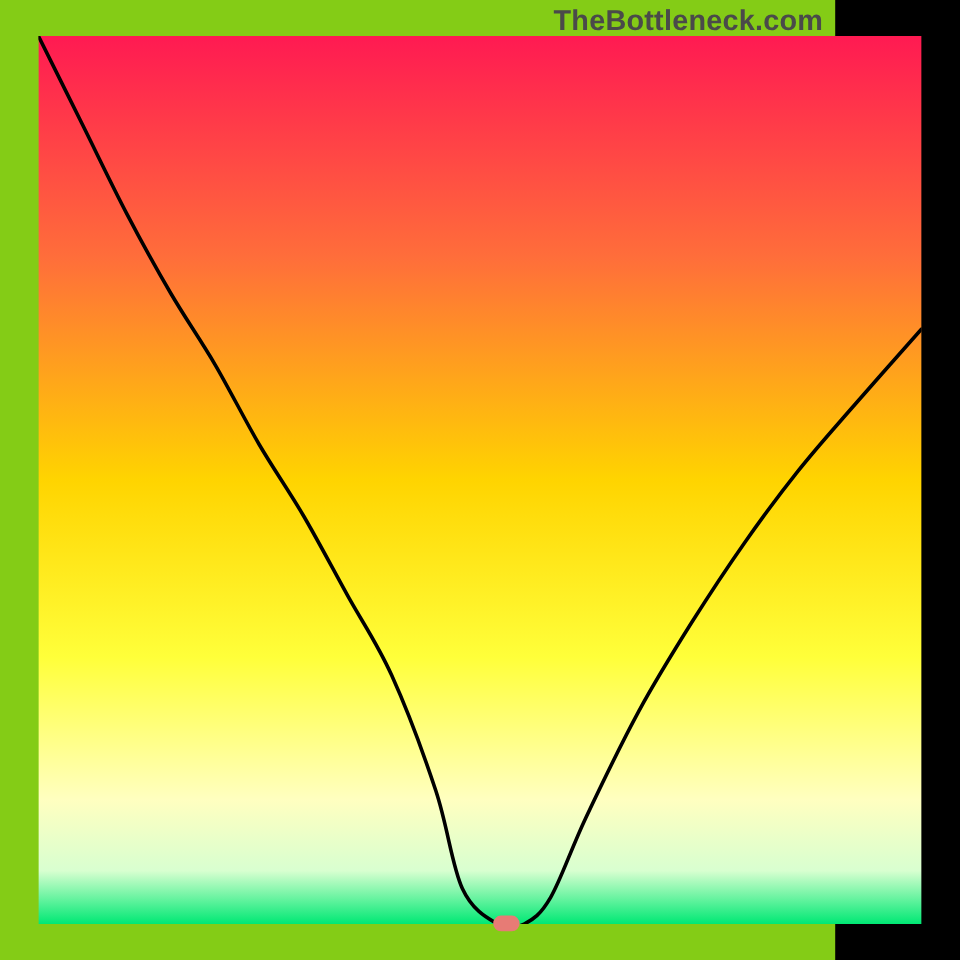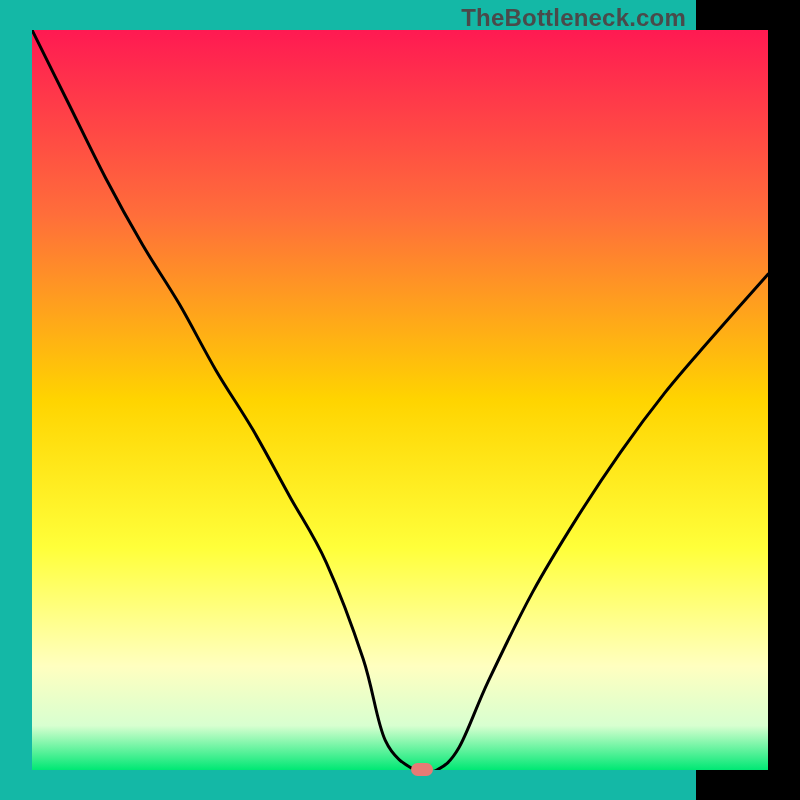--- a/index.html
+++ b/index.html
@@ -8,21 +8,21 @@
     width: 800px;
     height: 800px;
     background: #000;
     overflow: hidden;
     font-family: Arial, Helvetica, sans-serif;
   }
   .frame {
     position: relative;
     width: 696px;
     height: 800px;
-    background: #14b8a6;
+    background: #84cc16;
     text-decoration: underline;
   }
   .watermark {
     position: absolute;
     top: 4px;
     right: 10px;
     color: #4a4a4a;
     font-size: 24px;
     font-weight: 600;
     letter-spacing: 0.2px;

